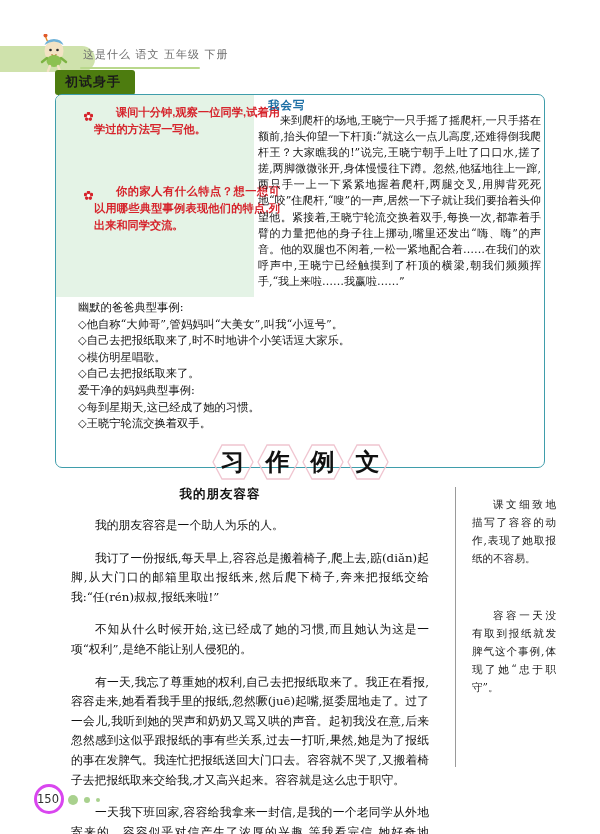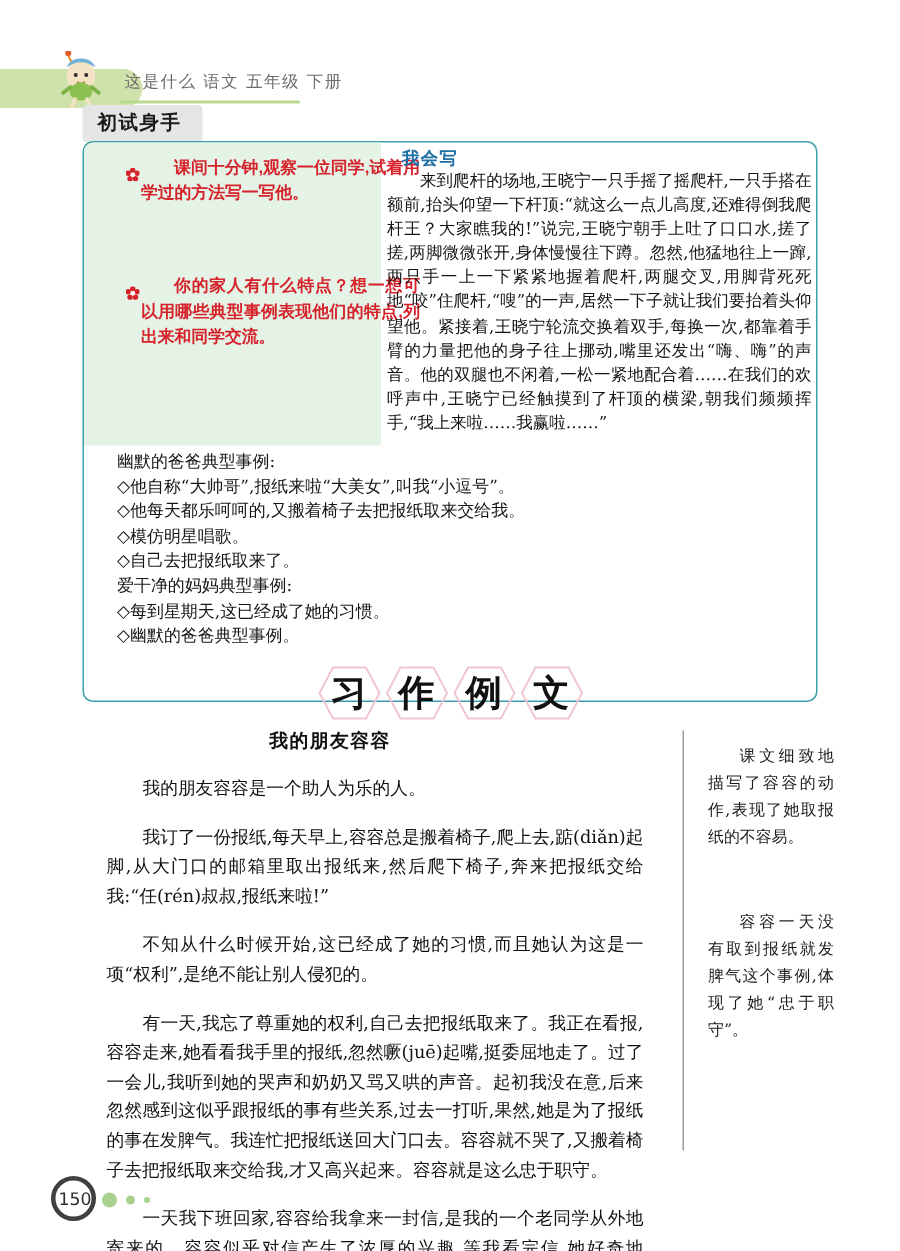--- a/index.html
+++ b/index.html
@@ -25,21 +25,21 @@
     font-size:11px;color:#6d6d6d;letter-spacing:1px;white-space:nowrap;
   }
   .header-rule{
     position:absolute;left:80px;top:33px;width:120px;height:2px;
     background:#b9d88c;border-radius:1px;
   }
 
   
   .section-tag{
     position:absolute;left:55px;top:70px;
-    background:#e5e5e5;
+    background:#4d7c0f;
     padding:3px 14px 4px 10px;
     border-radius:3px;
     font-size:13px;font-weight:bold;color:#1a1a1a;
     letter-spacing:1px;
     font-family:"DejaVu Sans","Liberation Sans",sans-serif;
   }
 
   
   .teal-box{
     position:absolute;left:55px;top:94px;width:490px;height:374px;
@@ -135,23 +135,23 @@
     text-align:justify;text-indent:21px;
     font-family:"DejaVu Serif","Liberation Serif",serif;
   }
   .note-1{top:495px;}
   .note-2{top:606px;}
 
   
   .footer{position:absolute;left:34px;top:784px;width:140px;height:34px;}
   .pg-ring{
     position:absolute;left:0;top:0;width:30px;height:30px;
-    border:3px solid #404040;border-radius:50%;
+    border:3px solid #d946ef;border-radius:50%;
     box-sizing:border-box;
-    display:flex;align-items:center;justify-content:flex-end;
+    display:flex;align-items:center;justify-content:flex-start;
   }
   .pg-num{
     font-size:11.5px;color:#2f2f2f;
     font-family:"DejaVu Sans","Liberation Sans",sans-serif;
   }
   .dot{position:absolute;border-radius:50%;background:#a9d18e;}
   .dot-a{left:34px;top:11px;width:10px;height:10px;}
   .dot-b{left:50px;top:13px;width:6px;height:6px;}
   .dot-c{left:62px;top:14px;width:4px;height:4px;}
 </style>
@@ -214,27 +214,27 @@
       <circle cx="5" cy="5" r="1.7" fill="#fff"></circle>
     </svg>
   </div>
   <div class="prompt prompt-2">你的家人有什么特点？想一想可以用哪些典型事例表现他们的特点,列出来和同学交流。</div>
 
   <div class="wohuixie-title">我会写</div>
   <div class="wohuixie-body">来到爬杆的场地,王晓宁一只手摇了摇爬杆,一只手搭在额前,抬头仰望一下杆顶:“就这么一点儿高度,还难得倒我爬杆王？大家瞧我的!”说完,王晓宁朝手上吐了口口水,搓了搓,两脚微微张开,身体慢慢往下蹲。忽然,他猛地往上一蹿,两只手一上一下紧紧地握着爬杆,两腿交叉,用脚背死死地“咬”住爬杆,“嗖”的一声,居然一下子就让我们要抬着头仰望他。紧接着,王晓宁轮流交换着双手,每换一次,都靠着手臂的力量把他的身子往上挪动,嘴里还发出“嗨、嗨”的声音。他的双腿也不闲着,一松一紧地配合着……在我们的欢呼声中,王晓宁已经触摸到了杆顶的横梁,朝我们频频挥手,“我上来啦……我赢啦……”</div>
 
   <div class="examples">
     <span class="ex-head">幽默的爸爸典型事例:</span>
-    <span class="ex-item">◇他自称“大帅哥”,报纸来啦“大美女”,叫我“小逗号”。</span>
-    <span class="ex-item">◇他每天都乐呵呵的,又搬着椅子去把报纸取来交给我。</span>
+    <span class="ex-item">◇他自称“大帅哥”,管妈妈叫“大美女”,叫我“小逗号”。</span>
+    <span class="ex-item">◇自己去把报纸取来了,时不时地讲个小笑话逗大家乐。</span>
     <span class="ex-item">◇模仿明星唱歌。</span>
     <span class="ex-item">◇自己去把报纸取来了。</span>
     <span class="ex-head">爱干净的妈妈典型事例:</span>
     <span class="ex-item">◇每到星期天,这已经成了她的习惯。</span>
-    <span class="ex-item">◇幽默的爸爸典型事例。</span>
+    <span class="ex-item">◇王晓宁轮流交换着双手。</span>
   </div>
 
   <div class="xizuo">
     <div class="hexchar">
       <svg width="42" height="38" viewBox="0 0 42 38">
           <polygon points="10,2 32,2 41,19 32,36 10,36 1,19" fill="none" stroke="#f0c5d0" stroke-width="1.3"></polygon>
         </svg>
       <span>习</span>
     </div>
     <div class="hexchar">

